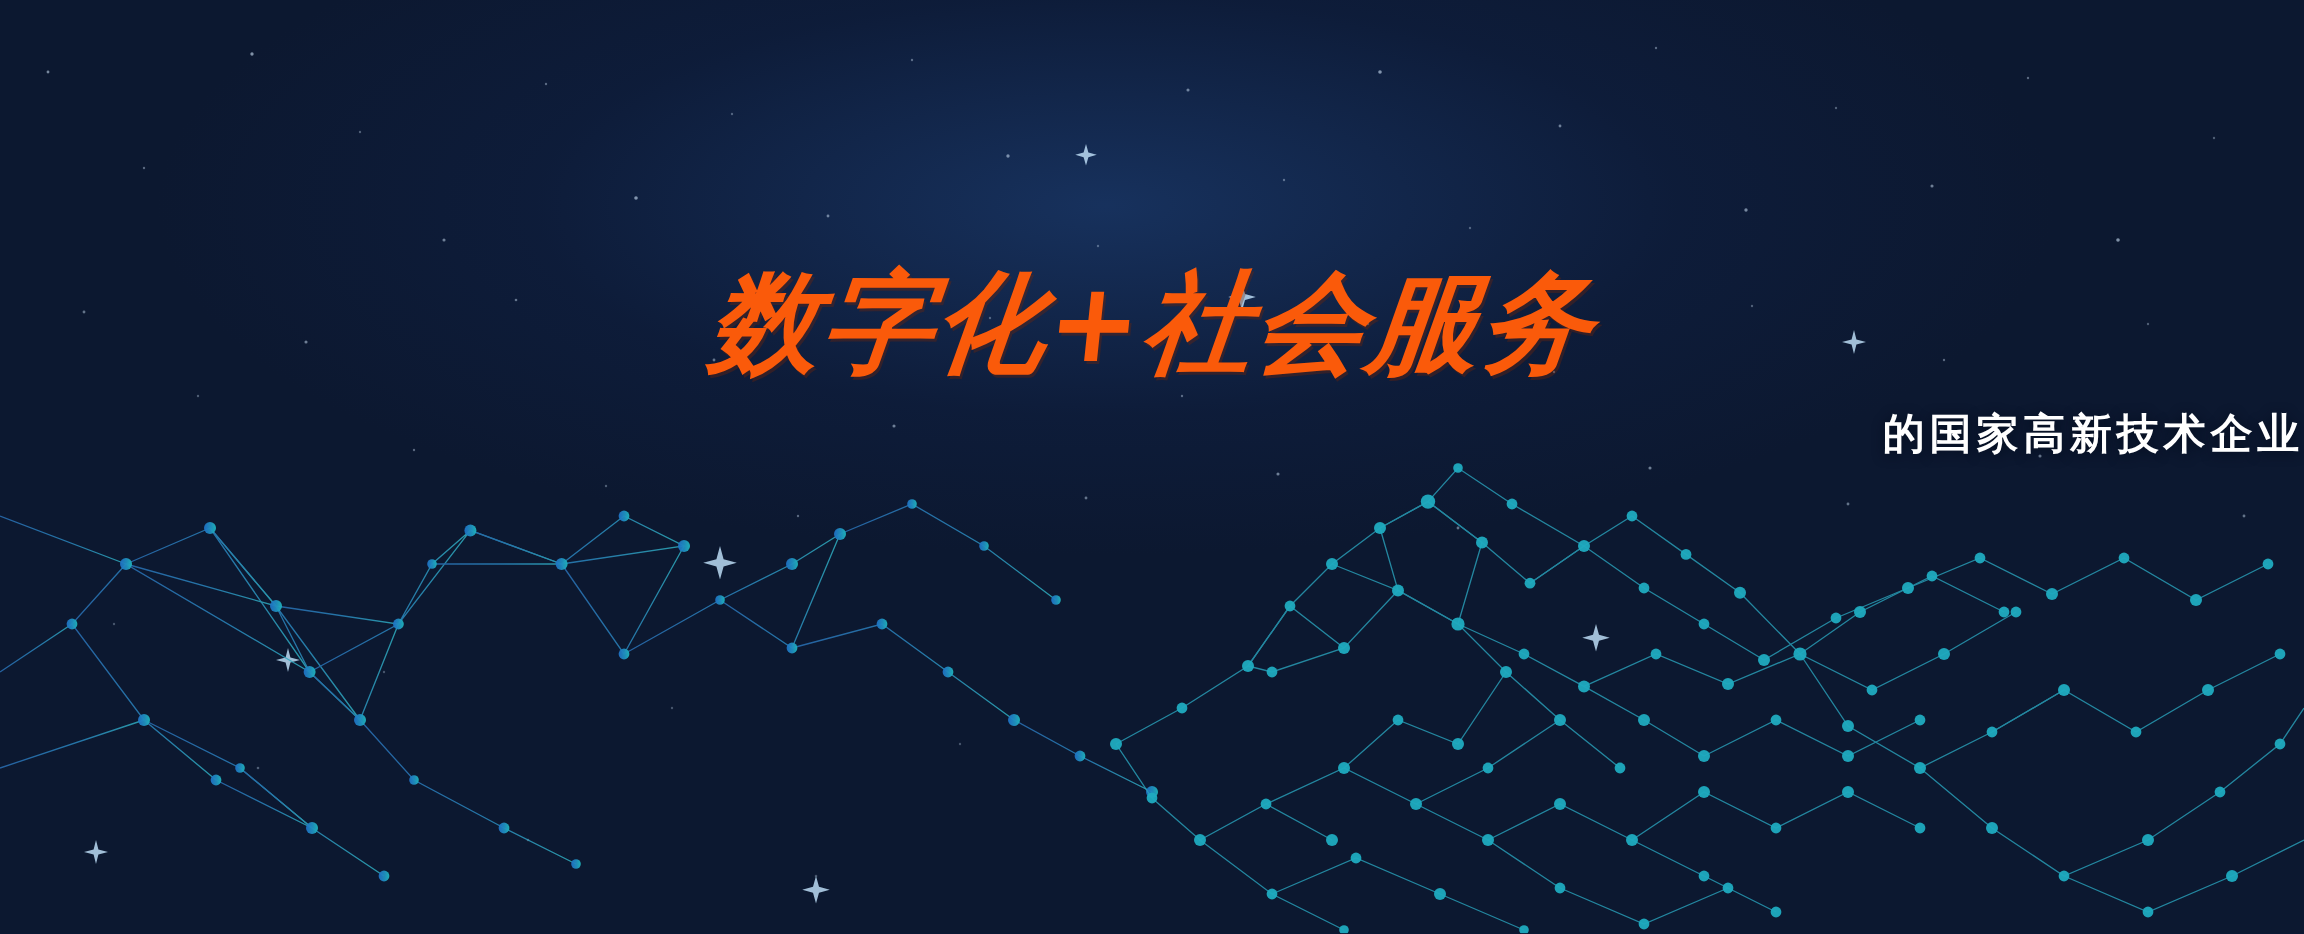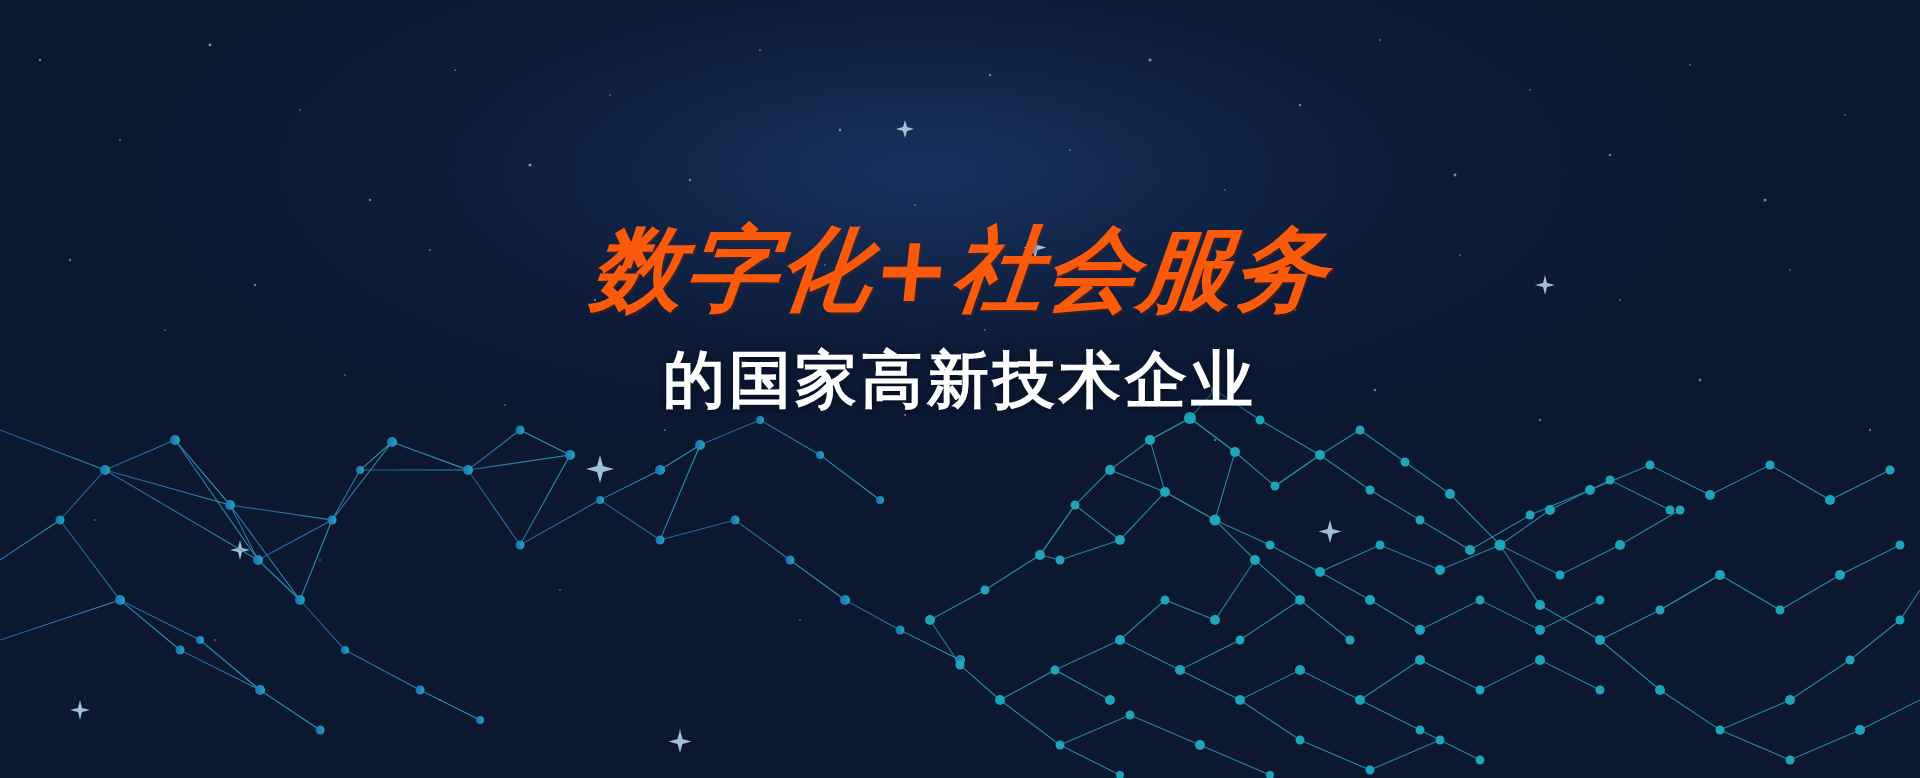--- a/index.html
+++ b/index.html
@@ -51,24 +51,24 @@
     color: #fa5a0a;
     font-style: italic;
     transform: skewX(-6deg);
     text-shadow: 2px 2px 0 rgba(120,36,6,0.35);
     white-space: nowrap;
   }
   .subtitle {
     position: absolute;
     left: 0; right: 0;
     top: 338px;
-    text-align: center;
+    text-align: right;
     font-family: "DejaVu Serif", "Liberation Serif", serif;
     font-weight: bold;
-    font-size: 62px;
+    font-size: 35px;
     letter-spacing: 4px;
     color: #ffffff;
     text-shadow: 0 2px 10px rgba(4,12,28,0.85);
     white-space: nowrap;
   }
 </style>
 </head>
 <body>
 
 <div id="banner">

